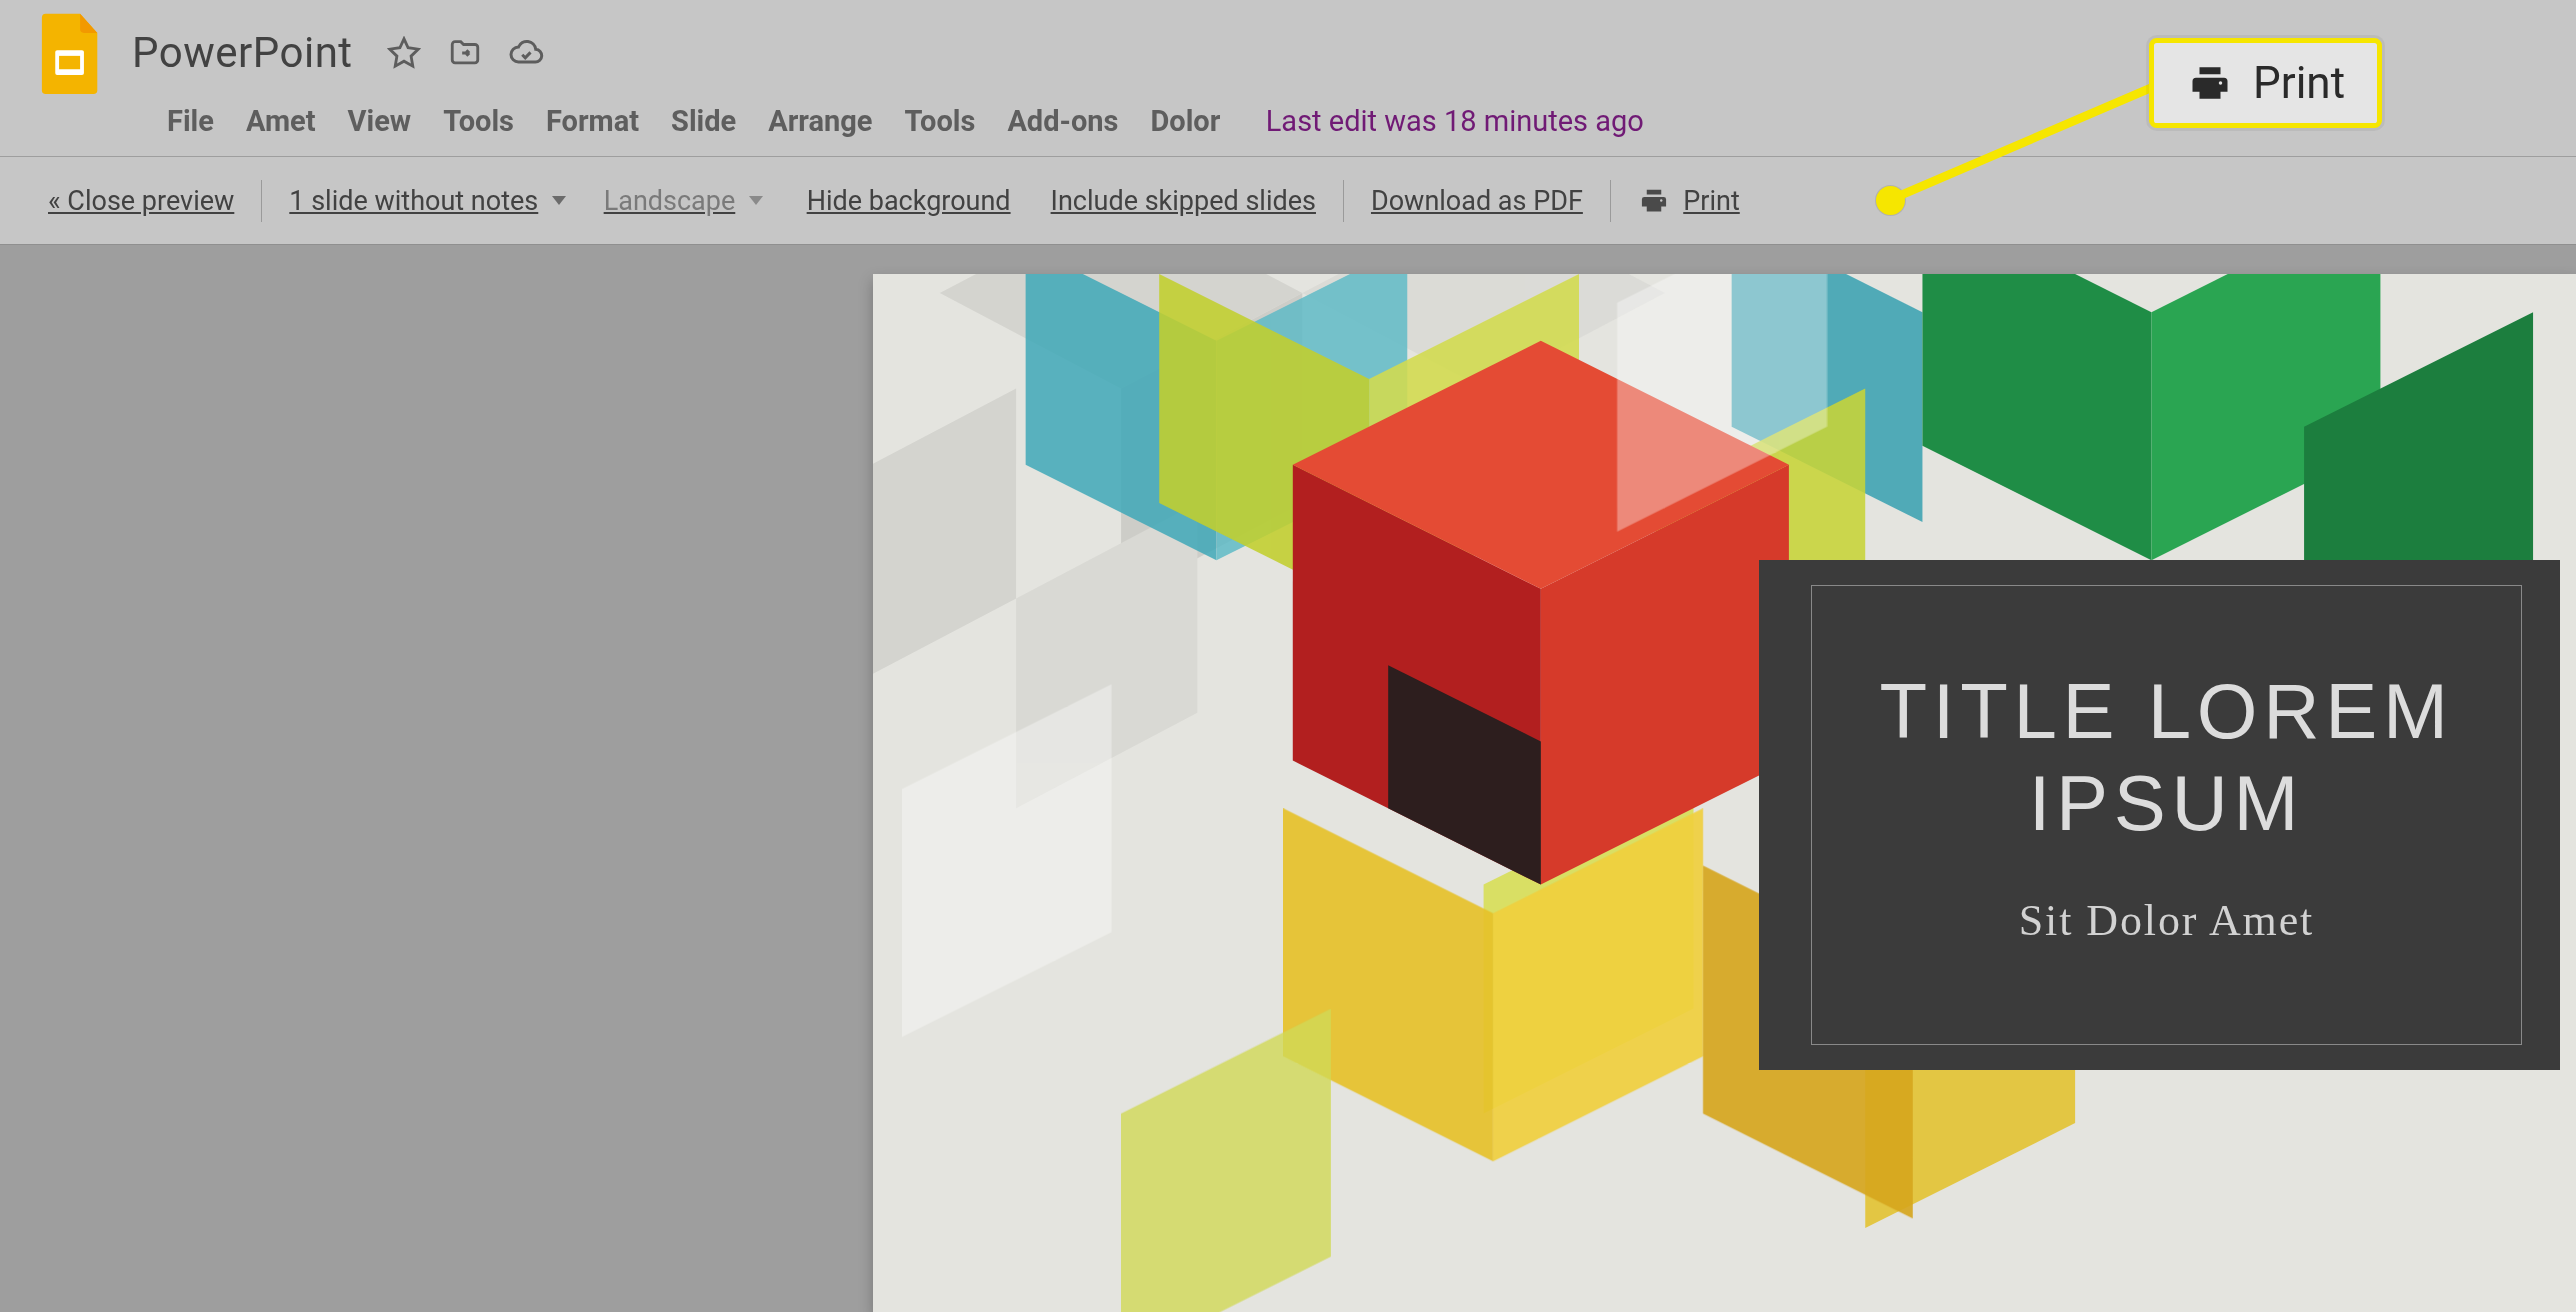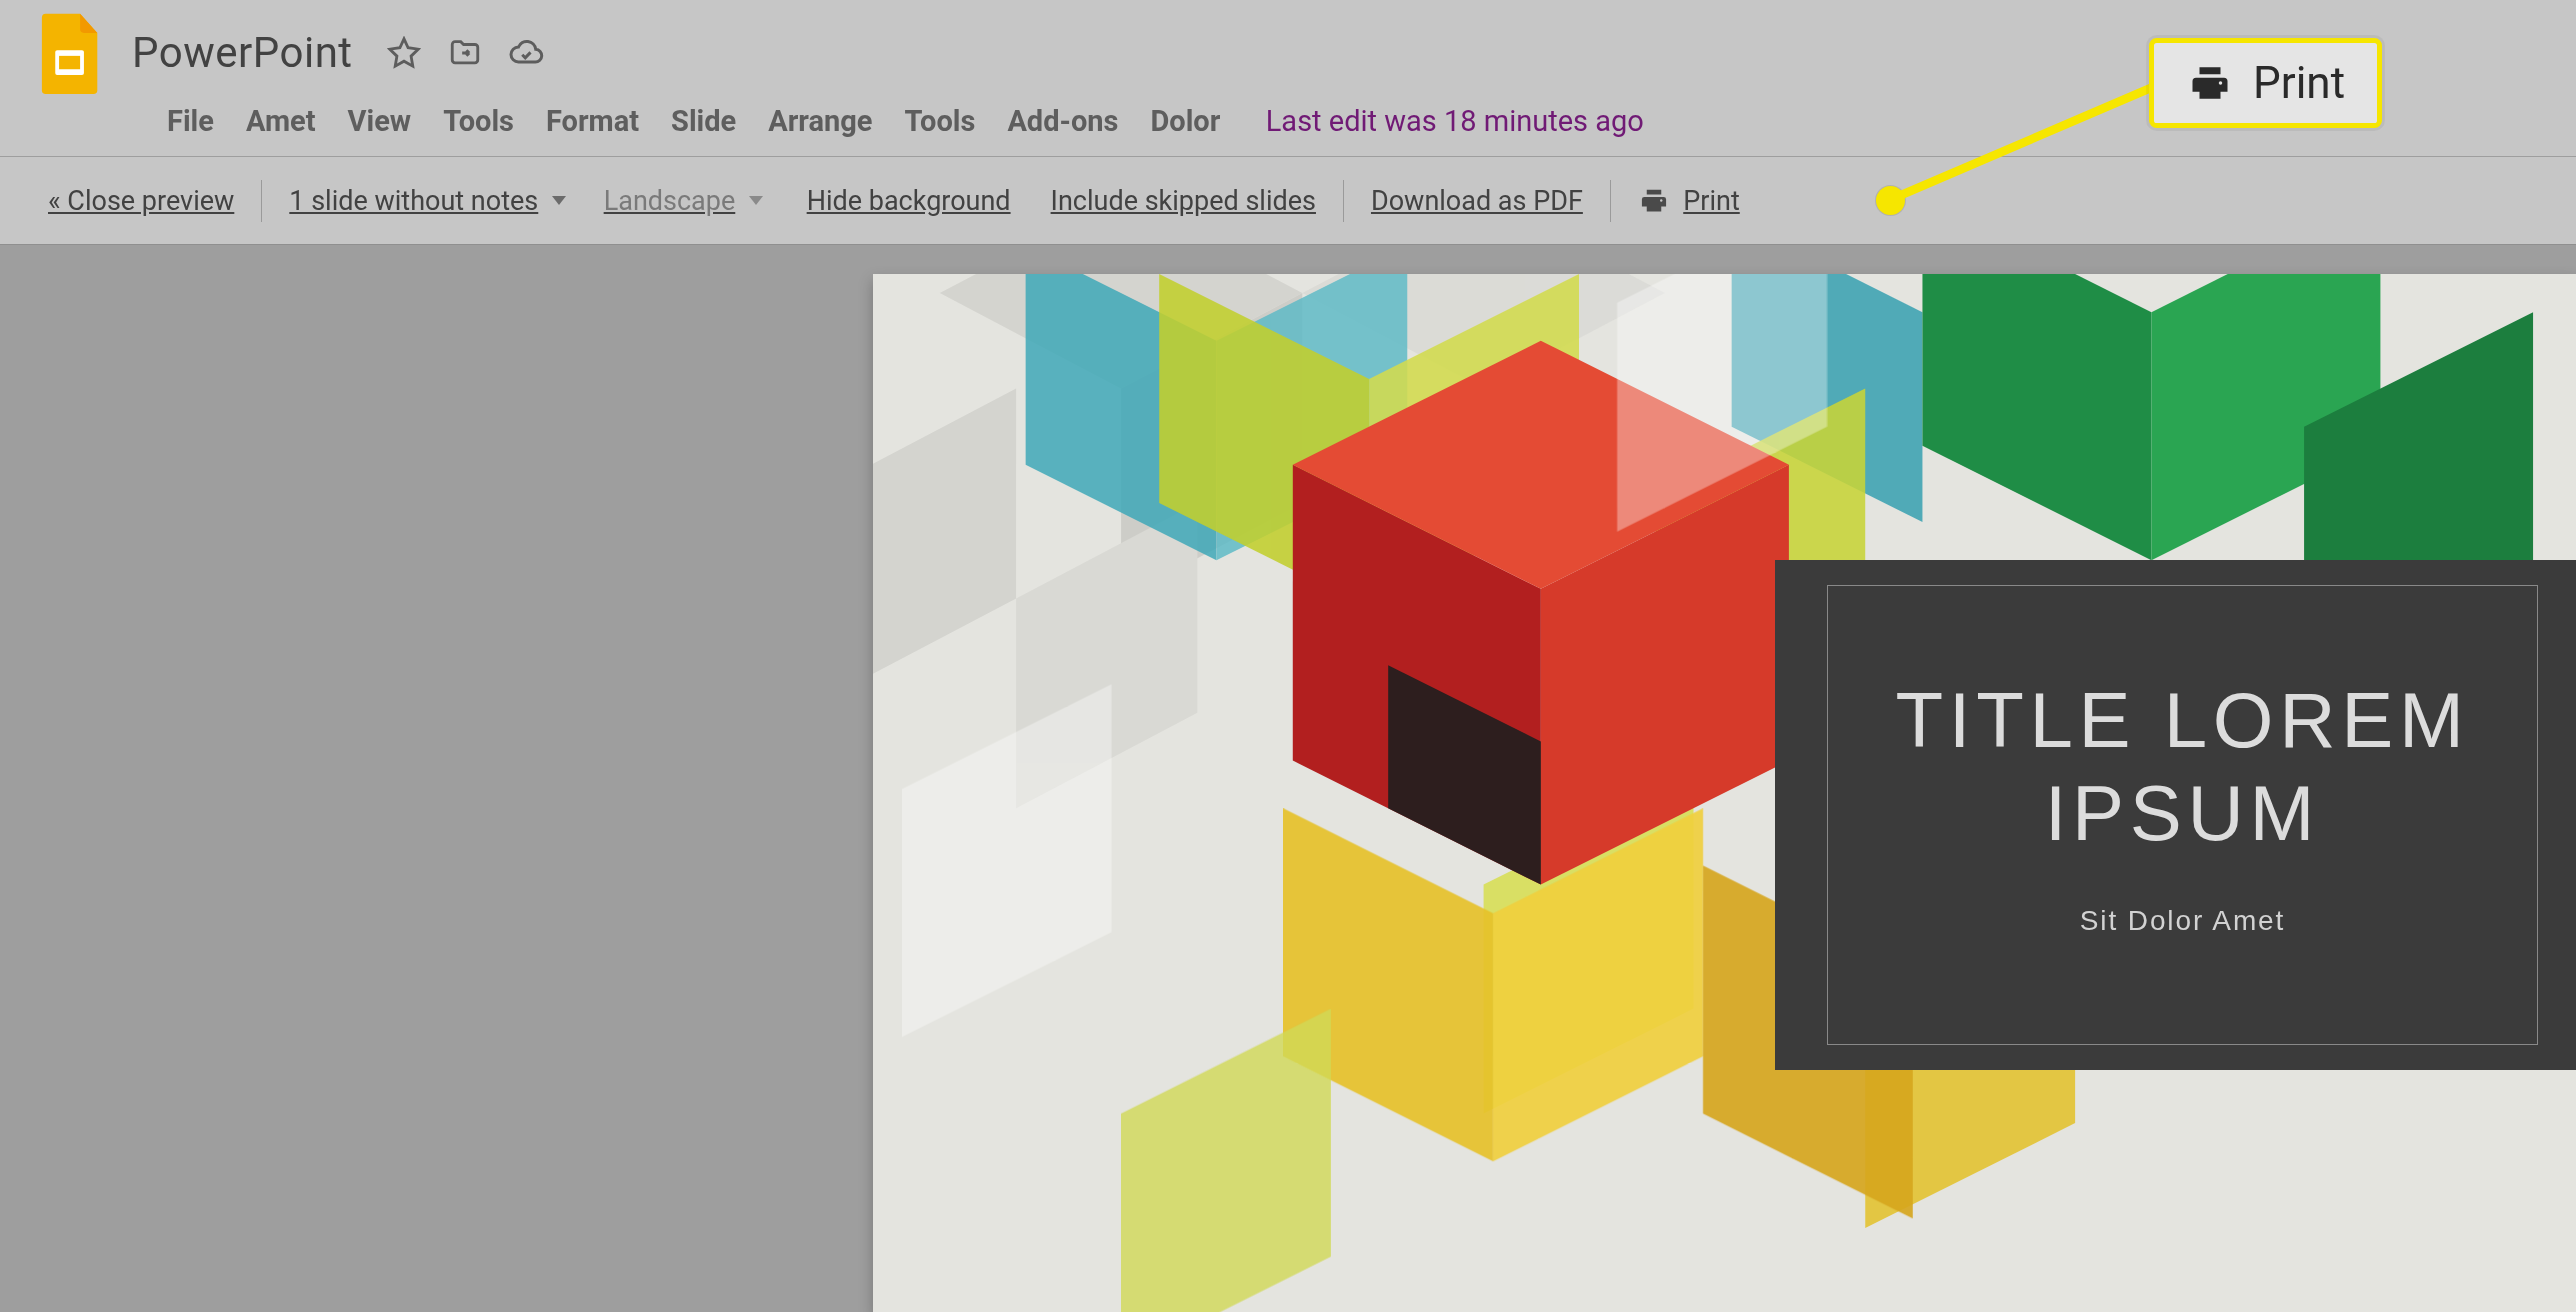--- a/index.html
+++ b/index.html
@@ -104,21 +104,21 @@
     left: 873px; top: 29px;
     width: 1703px; height: 1040px; 
     background: #e7e7e3;
     box-shadow: 0 5.7px 13.4px rgba(0,0,0,.25);
     overflow: hidden;
   }
   .slide-art { position: absolute; inset: 0; }
 
   .slide-title-box {
     position: absolute;
-    right: 0; top: 286px;
+    right: 16px; top: 286px;
     width: 801px; height: 510px;
     background: #3b3b3b;
     padding: 25px 38px 25px 52px;
   }
   .slide-title-inner {
     width: 100%; height: 100%;
     border: 1.9px solid #898989;
     display: flex;
     flex-direction: column;
     align-items: center;
@@ -128,23 +128,23 @@
   .slide-title {
     font-family: "Century Gothic", "Futura", Arial, sans-serif;
     color: #dcdcdc;
     font-size: 78px;
     letter-spacing: 5.7px;
     text-align: center;
     line-height: 1.18;
     font-weight: 300;
   }
   .slide-subtitle {
-    font-family: Liberation Sans, sans-serif;
+    font-family: Liberation Serif, serif;
     color: #d2d2d2;
-    font-size: 28px;
+    font-size: 44px;
     letter-spacing: 1.9px;
     margin-top: 46px;
   }
 
   
   .callout {
     position: absolute;
     top: 38px; left: 2149px;
     width: 233px; height: 90px;
     background: #e5e5e5;

